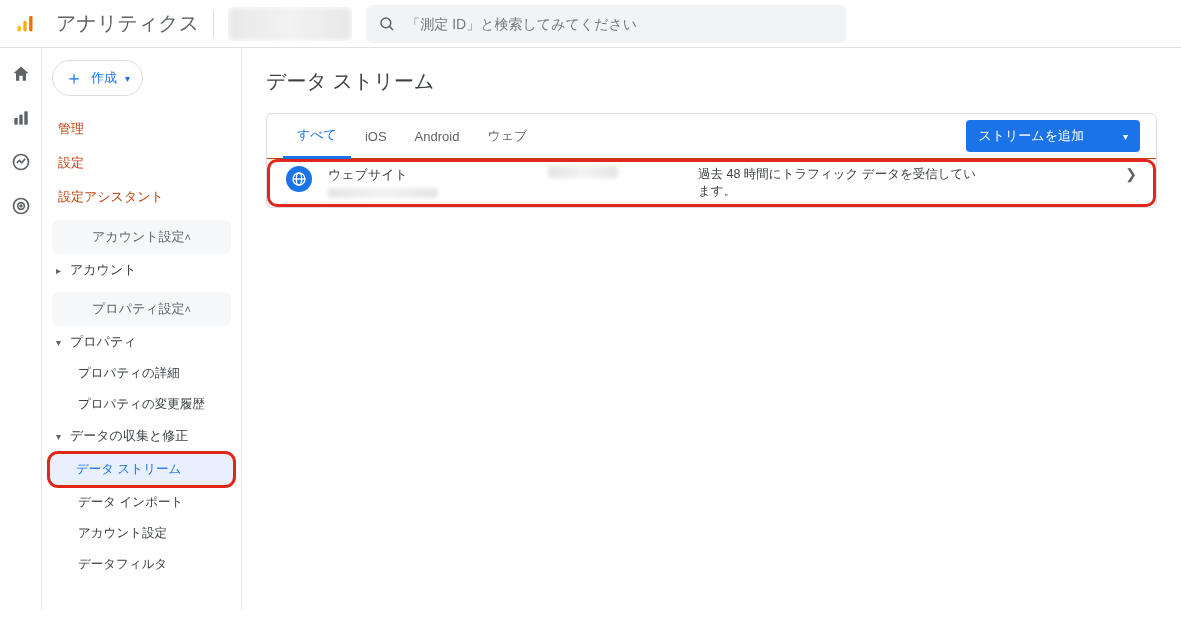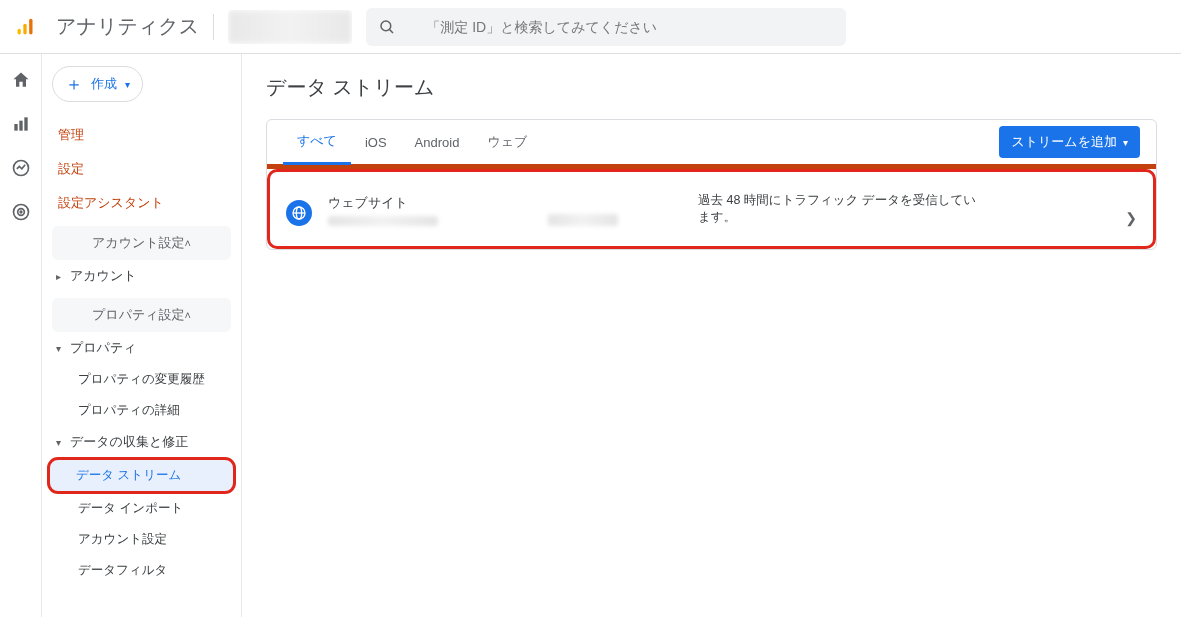--- a/index.html
+++ b/index.html
@@ -1,26 +1,26 @@
 <!DOCTYPE html>
 <html><head>
 <meta charset="utf-8">
 <style>
 * { box-sizing: border-box; margin: 0; padding: 0; }
 body { font-family: "Helvetica Neue", Arial, "Hiragino Sans", "Meiryo", sans-serif; font-size: 13px; color: #3c4043; background: #fff; width: 1181px; height: 617px; overflow: hidden; }
 
 
-.top-header { height: 54px; display: flex; align-items: center; padding: 0 12px; border-bottom: 1px solid #e0e0e0; }
+.top-header { height: 48px; display: flex; align-items: center; padding: 0 12px; border-bottom: 1px solid #e0e0e0; }
 .logo-wrap { width: 26px; display: flex; justify-content: center; }
 .logo-wrap svg { width: 20px; height: 20px; }
 .app-title { font-size: 20px; color: #5f6368; margin-left: 18px; margin-right: 14px; }
 .vert-divider { width: 1px; height: 26px; background: #dadce0; margin-right: 14px; }
 .redacted-block { position: relative; width: 124px; height: 34px; border-radius: 4px; overflow: hidden; }
 .redacted-block .blur { position: absolute; inset: 0; background: linear-gradient(90deg,#e8e8e8,#f2f2f2,#e8e8e8); filter: blur(3px); }
-.search-wrap { margin-left: 14px; flex: 0 0 480px; height: 38px; background: #f1f3f4; border-radius: 6px; display: flex; align-items: center; padding: 0 12px; gap: 20px; }
+.search-wrap { margin-left: 14px; flex: 0 0 480px; height: 38px; background: #f1f3f4; border-radius: 6px; display: flex; align-items: center; padding: 0 12px; }
 .search-wrap .si { width: 18px; height: 18px; color: #5f6368; margin-right: 10px; }
 .search-input { border: none; background: transparent; flex: 1; font-size: 14px; color: #5f6368; outline: none; }
 .search-input::placeholder { color: #767676; }
 
 
 .body-row { display: flex; height: calc(617px - 54px); }
 
 
 .rail { width: 42px; border-right: 1px solid #e8e8e8; padding-top: 16px; display: flex; flex-direction: column; align-items: center; gap: 24px; }
 .rail .ic { width: 20px; height: 20px; color: #5f6368; display: flex; align-items: center; justify-content: center; cursor: pointer; }
@@ -39,27 +39,27 @@
 .sub-row .tw { width: 14px; font-size: 10px; color: #5f6368; }
 .sub-child { padding: 7px 4px 7px 26px; font-size: 12.5px; color: #3c4043; cursor: pointer; }
 .sub-child.active { color: #1a73e8; background: #e8f0fe; border-radius: 4px; }
 .hl-red { outline: 3px solid #e1261c; border-radius: 8px; margin: 2px -2px; }
 .hl-red-row { border: 3px solid #e1261c; border-radius: 10px; }
 
 
 .main { flex: 1; padding: 20px 24px; }
 .page-title { font-size: 20px; color: #3c4043; margin-bottom: 18px; }
 .panel { border: 1px solid #dadce0; border-radius: 6px; background: #fff; }
-.panel-tabs { display: flex; align-items: center; border-bottom: 5px solid #c2410c; padding: 0 16px; }
+.panel-tabs { display: flex; align-items: center; border-bottom: 1px solid #c2410c; padding: 0 16px; }
 .tab { padding: 12px 14px; font-size: 13px; color: #5f6368; cursor: pointer; }
 .tab.active { color: #1a73e8; border-bottom: 3px solid #1a73e8; margin-bottom: -1px; }
 .tabs-spacer { flex: 1; }
-.add-stream-btn { background: #1a73e8; color: #fff; border: none; height: 32px; padding: 0 12px; border-radius: 4px; font-size: 13px; cursor: pointer; display: inline-flex; align-items: center; }
+.add-stream-btn { background: #1a73e8; color: #fff; border: none; height: 32px; padding: 0 12px; border-radius: 4px; font-size: 13px; cursor: pointer; display: inline-flex; align-items: center; gap: 33px; }
 .add-stream-btn .dd { margin-left: 6px; font-size: 10px; }
-.stream-row { display: flex; align-items: flex-end; padding: 20px 16px; cursor: pointer; }
+.stream-row { display: flex; align-items: flex-start; padding: 4px 16px; cursor: pointer; }
 .stream-icon { width: 26px; height: 26px; border-radius: 50%; background: #1a73e8; color: #fff; display: flex; align-items: center; justify-content: center; margin-right: 16px; }
 .stream-icon svg { width: 16px; height: 16px; }
 .stream-col { display: flex; flex-direction: column; }
 .stream-col .blur-line { width: 110px; height: 10px; background: linear-gradient(90deg,#e4e4e4,#f2f2f2,#e4e4e4); filter: blur(2px); border-radius: 3px; margin-top: 4px; }
 .col1 { width: 220px; }
 .col2 { width: 150px; }
 .col2 .blur-line { width: 70px; height: 12px; margin-top: 0; }
 .stream-status { flex: 0 0 280px; font-size: 12.5px; color: #3c4043; }
 .stream-spacer { flex: 1; }
 .chevron-r { color: #5f6368; font-size: 14px; }
@@ -143,22 +143,22 @@
     
     <div class="section-head">
       <span>プロパティ設定</span>
       <span class="chev">˄</span>
     </div>
 
     <div class="sub-row">
       <span class="tw">▾</span>
       <span>プロパティ</span>
     </div>
+    <div class="sub-child">プロパティの詳細</div>
     <div class="sub-child">プロパティの変更履歴</div>
-    <div class="sub-child">プロパティの詳細</div>
 
     <div class="sub-row">
       <span class="tw">▾</span>
       <span>データの収集と修正</span>
     </div>
     <div class="hl-red">
       <div class="sub-child active">データ ストリーム</div>
     </div>
     <div class="sub-child">データ インポート</div>
     <div class="sub-child">アカウント設定</div>

